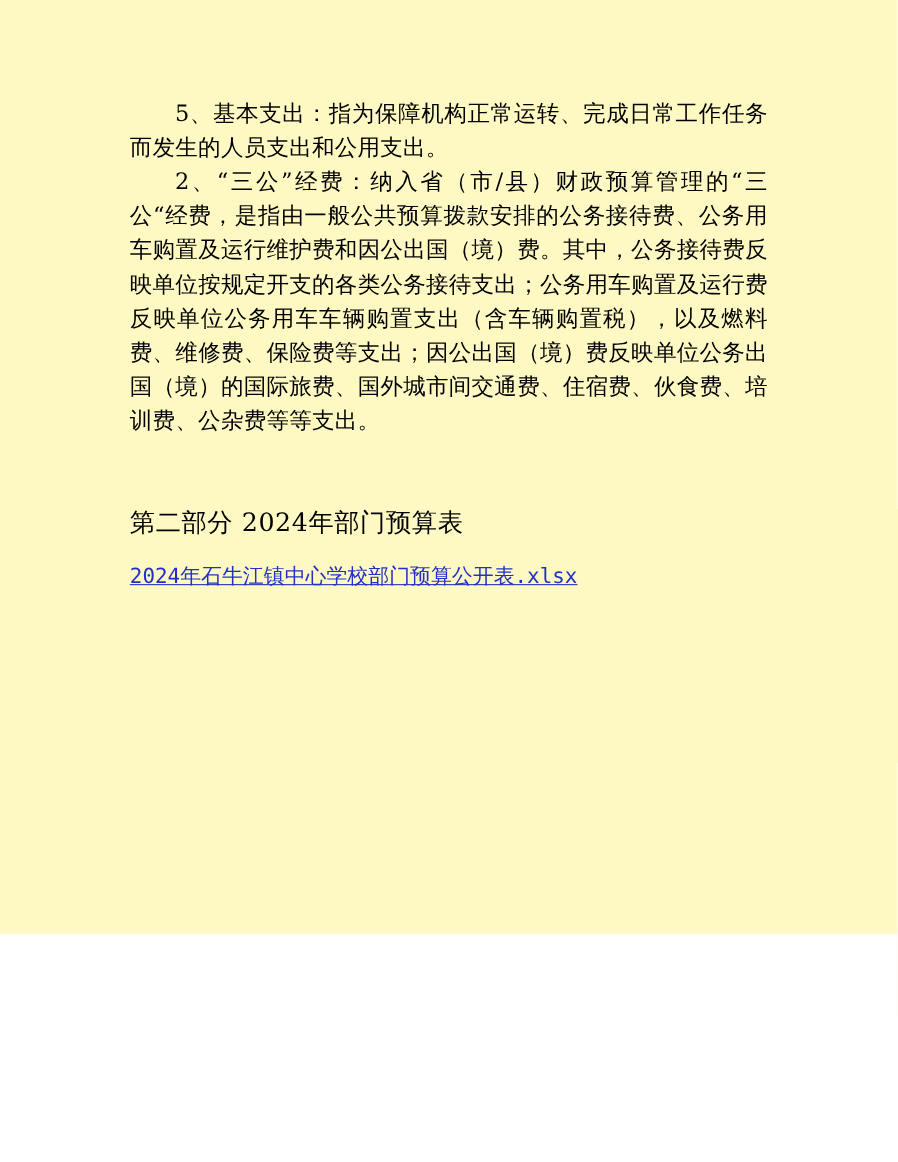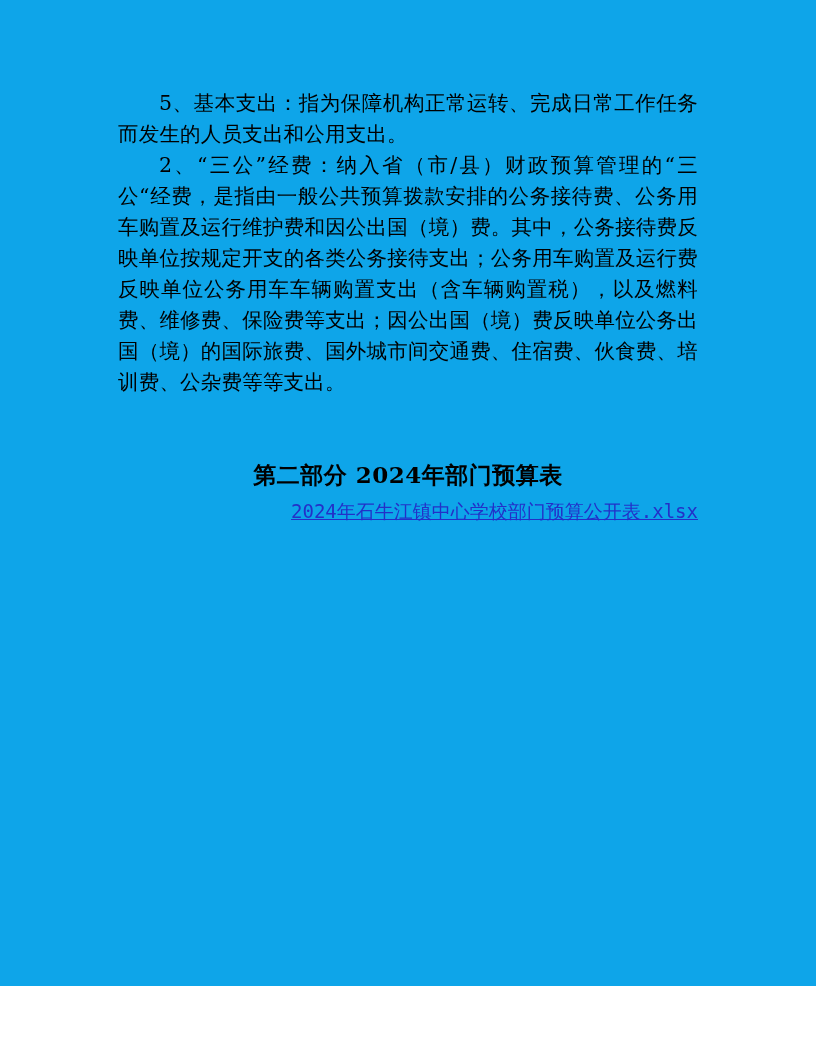--- a/index.html
+++ b/index.html
@@ -13,50 +13,50 @@
     font-family: "Liberation Serif", serif;
     color: #000000;
     position: relative;
     overflow: hidden;
   }
   .page {
     position: absolute;
     left: 0;
     top: 0;
     width: 816px;
-    height: 986px;
-    background: #0ea5e9;
+    height: 849px;
+    background: #fef9c3;
   }
   .content {
     position: absolute;
     left: 118px;
     top: 88px;
     width: 580px;
   }
   .para {
     font-size: 20.5px;
     line-height: 31px;
     text-align: justify;
     text-justify: inter-ideograph;
     text-indent: 2em;
     margin: 0 0 0 0;
     letter-spacing: 0.2px;
     font-family: "DejaVu Serif", "Liberation Serif", serif;
   }
   .part-title {
     margin-top: 62px;
-    text-align: center;
+    text-align: left;
     font-size: 23px;
-    font-weight: bold;
+    font-weight: normal;
     letter-spacing: 0.5px;
     font-family: "DejaVu Serif", "Liberation Serif", serif;
   }
   .attachment-wrap {
-    margin-top: 8px;
-    text-align: right;
+    margin-top: 20px;
+    text-align: left;
   }
   .attachment {
     font-size: 19px;
     color: #2330c8;
     text-decoration: underline;
     font-family: "DejaVu Sans Mono", "Liberation Mono", monospace;
     letter-spacing: 0px;
     cursor: pointer;
   }
 </style>

